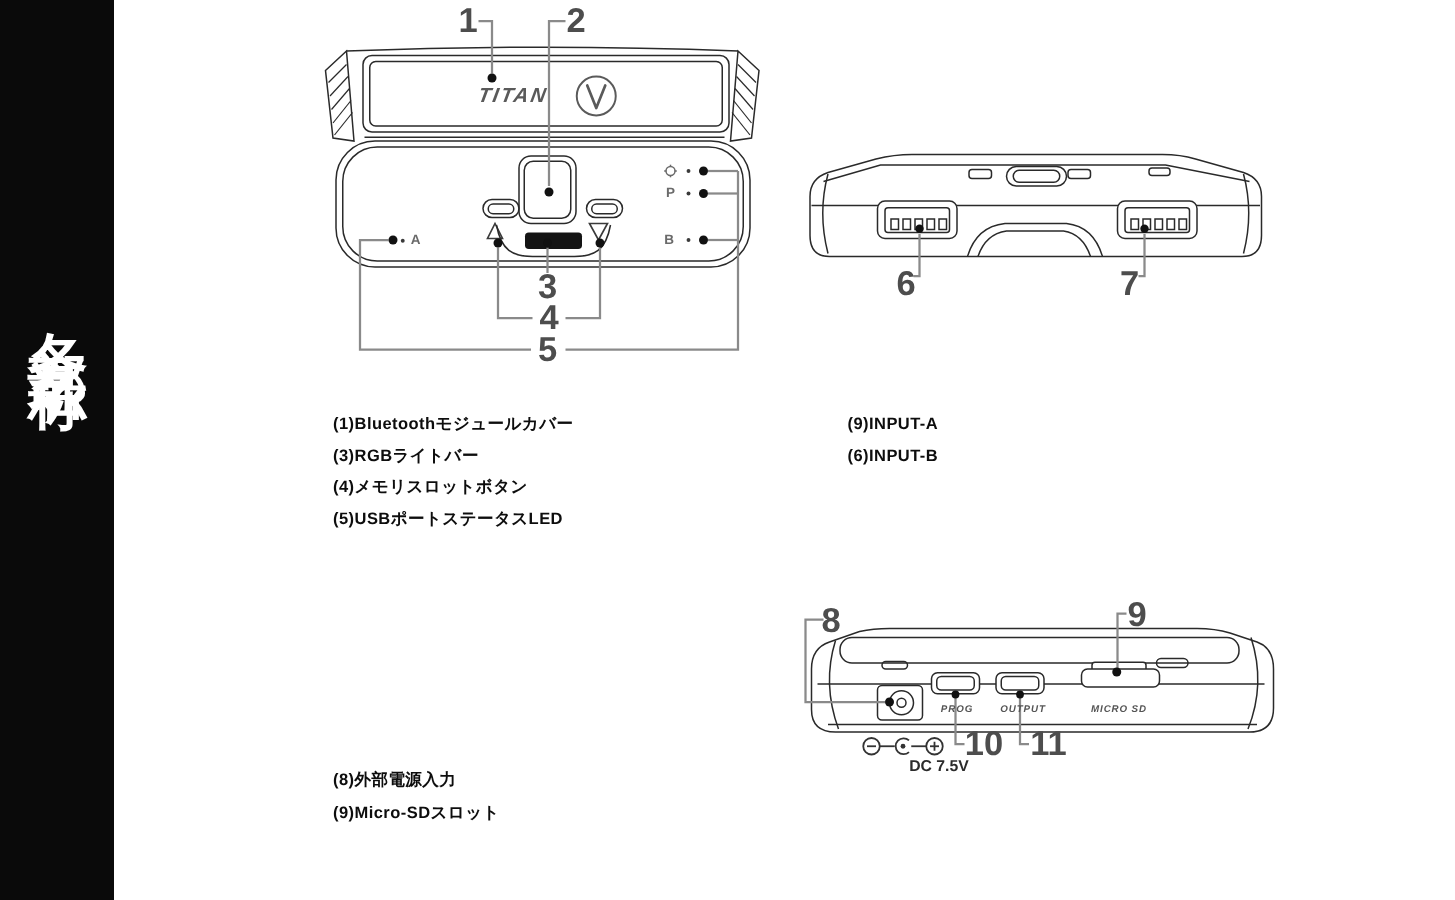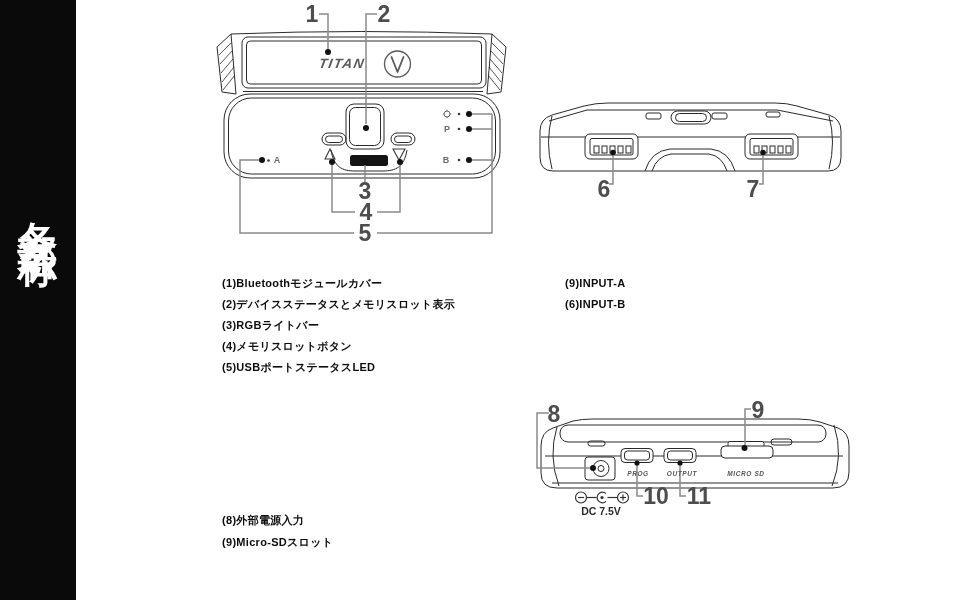--- a/index.html
+++ b/index.html
@@ -23,21 +23,21 @@
     position:absolute;transform:translate(-50%,-50%);
     font-size:9px;font-weight:bold;color:#6a6a6a;line-height:1;
   }
   .port-label{
     position:absolute;transform:translate(-50%,-50%);
     font-size:6.5px;font-weight:bold;font-style:italic;color:#555;
     letter-spacing:0.6px;line-height:1;white-space:nowrap;
   }
   .dc-label{
     position:absolute;transform:translate(-50%,-50%);
-    font-size:10.5px;font-weight:bold;color:#2b2b2b;line-height:1;white-space:nowrap;
+    font-size:10.5px;font-weight:bold;color:#2b2b2b;line-height:1;white-space:nowrap;margin-left:25px;
   }
   .logo-text{
     position:absolute;transform:translate(-50%,-50%) skewX(-10deg);
     font-size:13.5px;font-weight:bold;font-style:italic;color:#5a5a5a;
     letter-spacing:1.5px;line-height:1;
   }
   .legend{position:absolute;}
   .legend div{
     font-size:11px;font-weight:bold;color:#0d0d0d;
     letter-spacing:0.3px;white-space:nowrap;
@@ -253,21 +253,20 @@
 <span class="led-label" style="left:447px;top:129px">P</span>
 <span class="led-label" style="left:446px;top:160px">B</span>
 
 <span class="port-label" style="left:638px;top:474px">PROG</span>
 <span class="port-label" style="left:682px;top:474px">OUTPUT</span>
 <span class="port-label" style="left:746px;top:474px">MICRO SD</span>
 <span class="dc-label" style="left:601px;top:511px">DC 7.5V</span>
 
 <div class="legend lh21" style="left:222px;top:273px">
   <div>(1)Bluetoothモジュールカバー</div>
-  <div>(2)デバイスステータスとメモリスロット表示</div>
   <div>(3)RGBライトバー</div>
   <div>(4)メモリスロットボタン</div>
   <div>(5)USBポートステータスLED</div>
 </div>
 
 <div class="legend lh21" style="left:565px;top:273px">
   <div>(9)INPUT-A</div>
   <div>(6)INPUT-B</div>
 </div>
 

